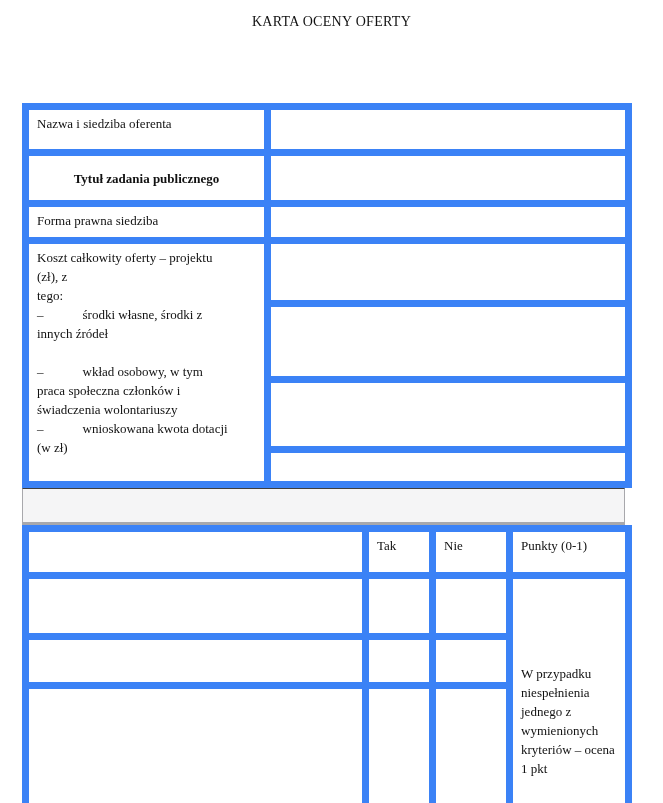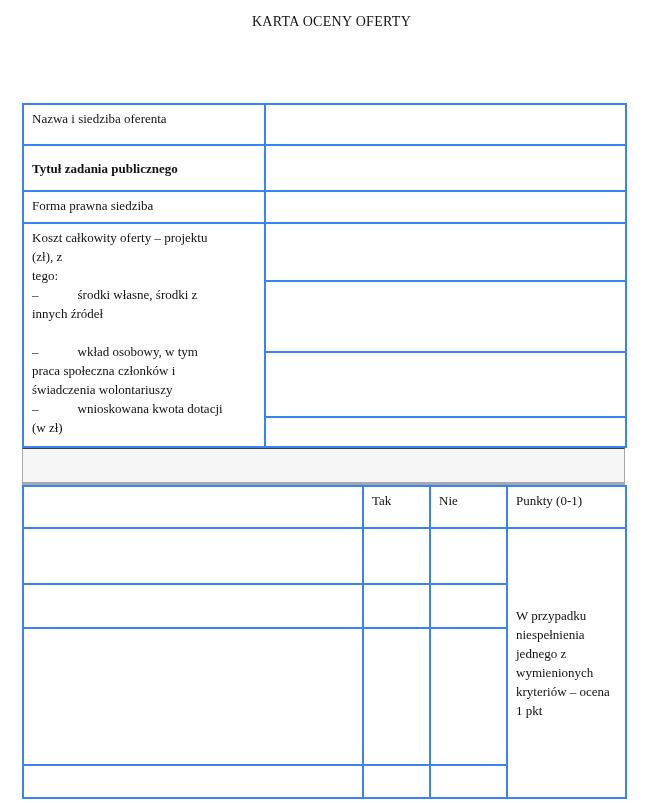--- a/index.html
+++ b/index.html
@@ -29,30 +29,30 @@
     position:absolute;
     left:22px;top:103px;
     width:603px;
   }
   table{
     border-collapse:collapse;
     table-layout:fixed;
     width:603px;
   }
   td{
-    border:2px solid #3b82f6;
+    border:7px solid #3b82f6;
     vertical-align:top;
     padding:4px 8px;
     line-height:19px;
     overflow:hidden;
   }
   .tblA{border-top:2px solid #a8a8ac;}
   .pre{white-space:pre-line;}
   .bold{font-weight:bold;}
-  .mid{vertical-align:middle;}
+  .mid{vertical-align:middle;text-align:center;}
   .band{
     box-sizing:border-box;
     width:603px;
     height:37px;
     background:#f5f5f6;
     border-left:1px solid #a8a8ac;
     border-right:1px solid #a8a8ac;
     border-top:1px solid #3e3e3e;
     border-bottom:3px solid #a8a8ac;
   }

